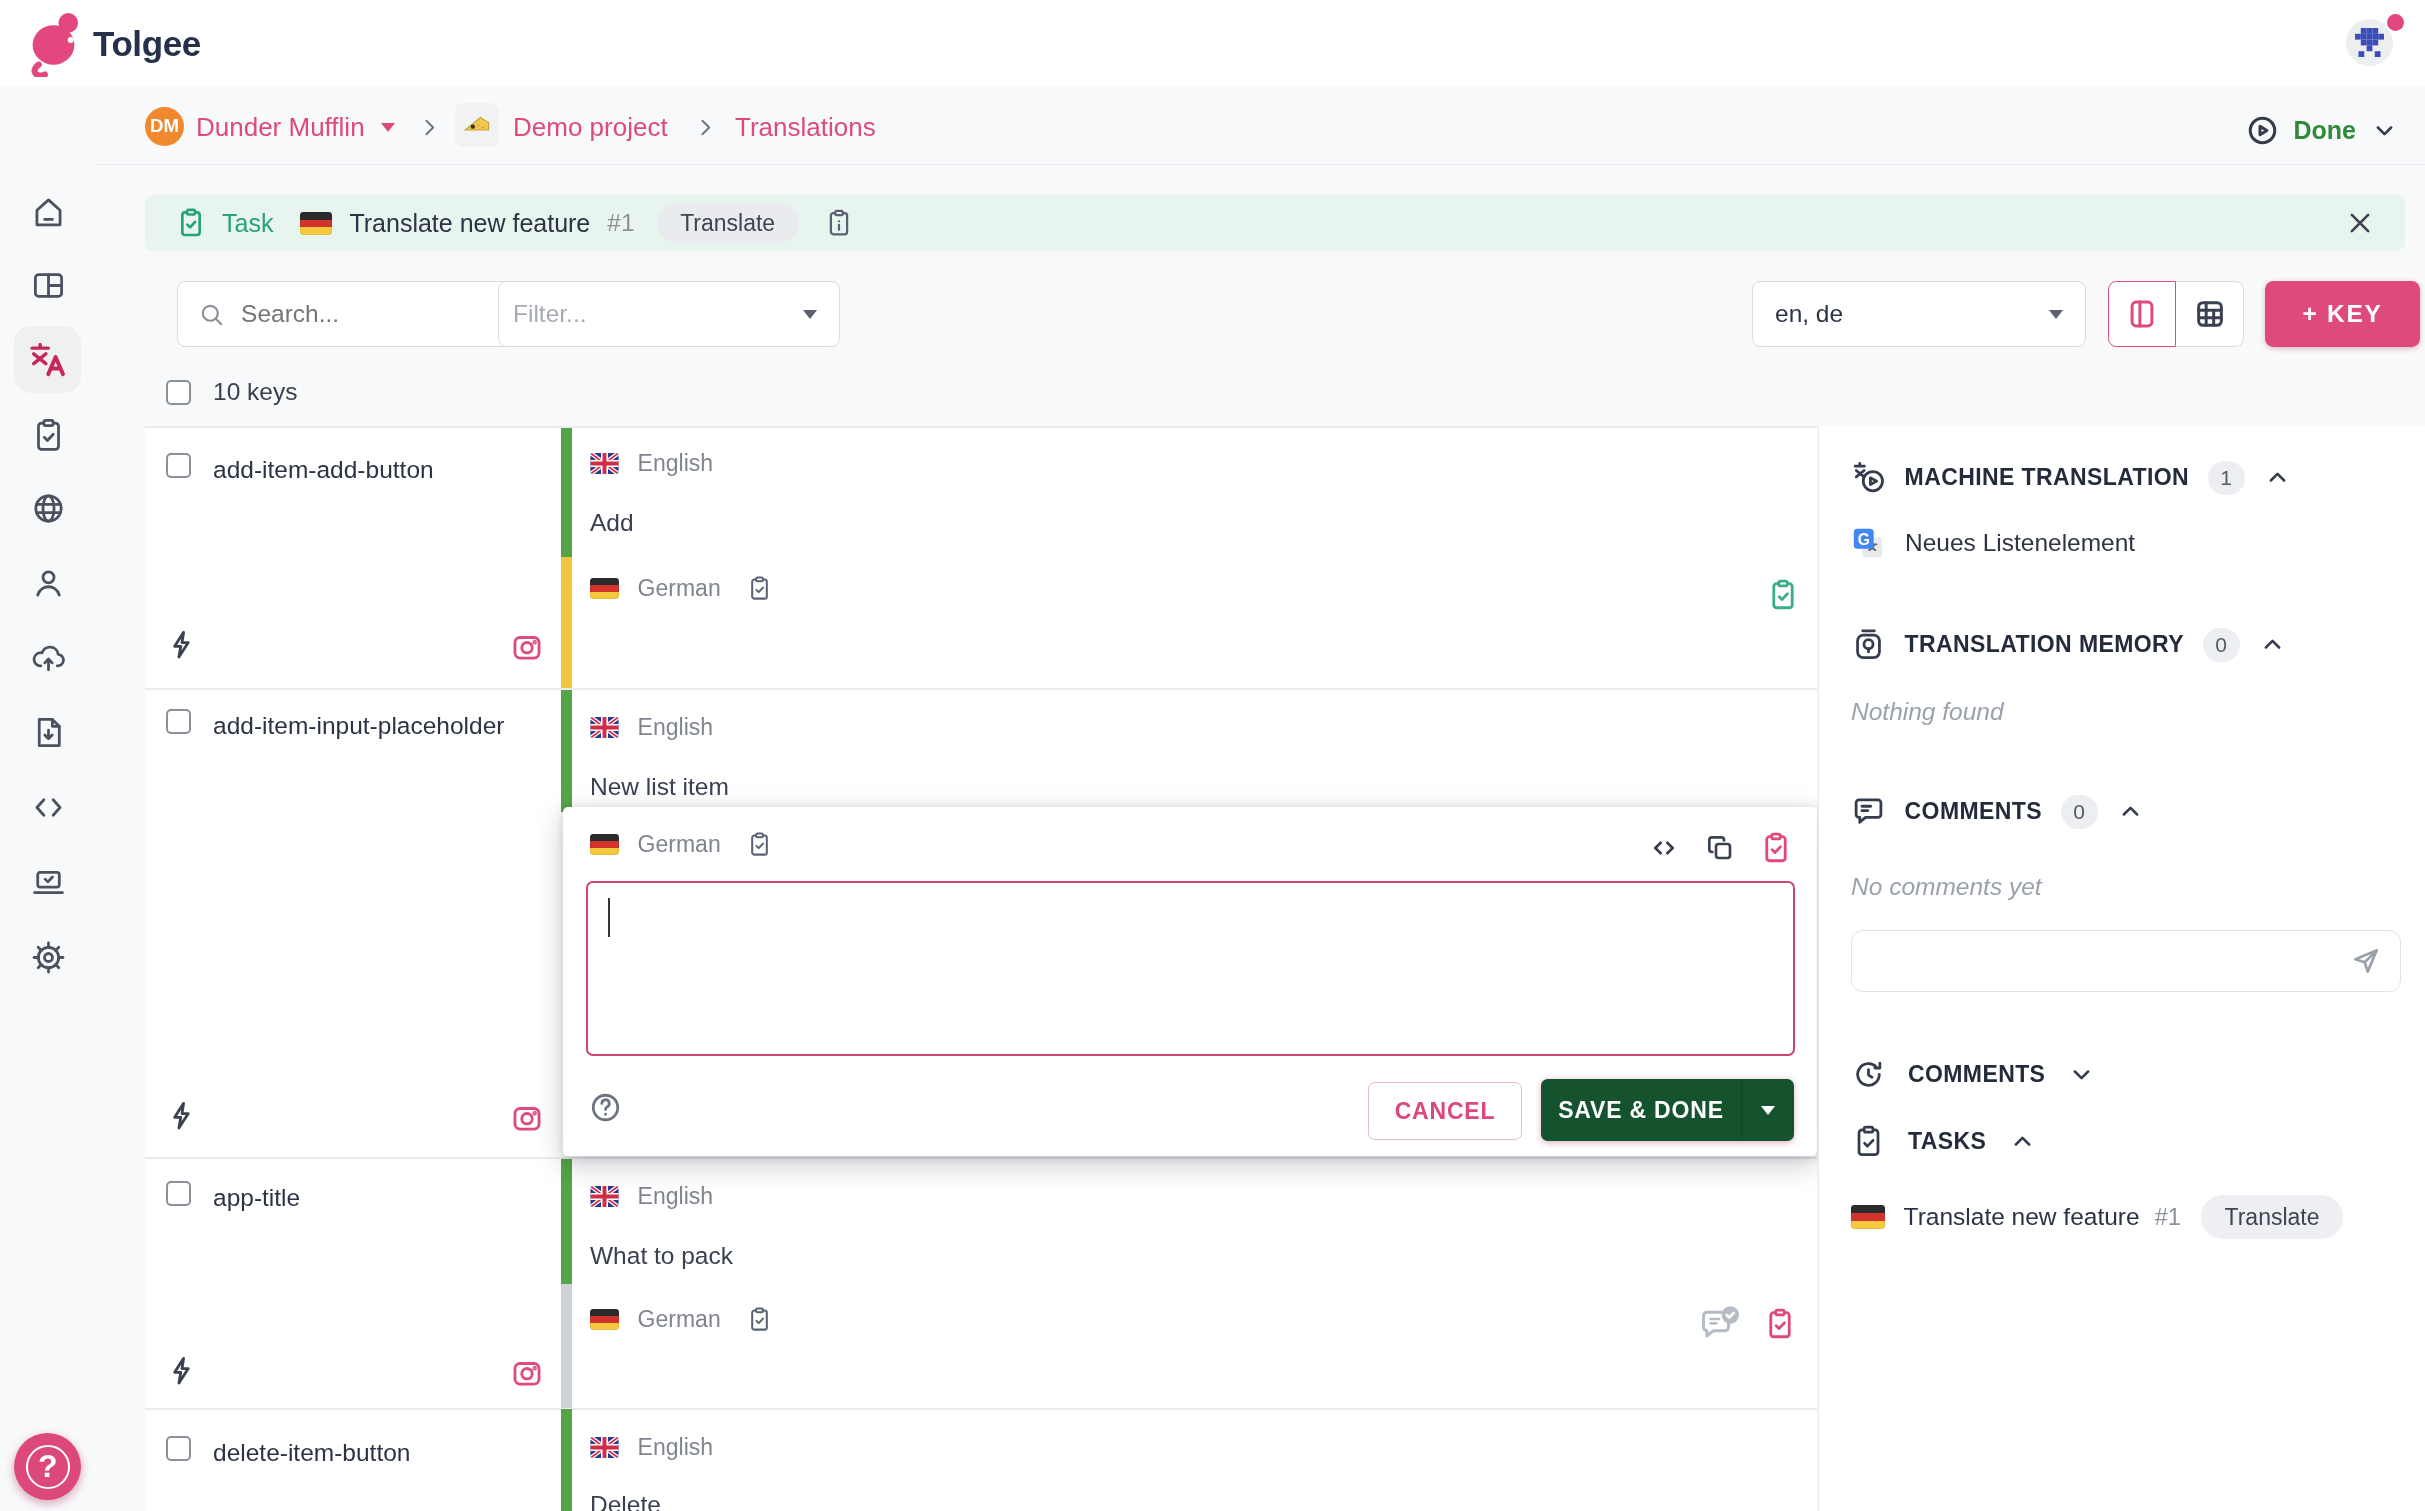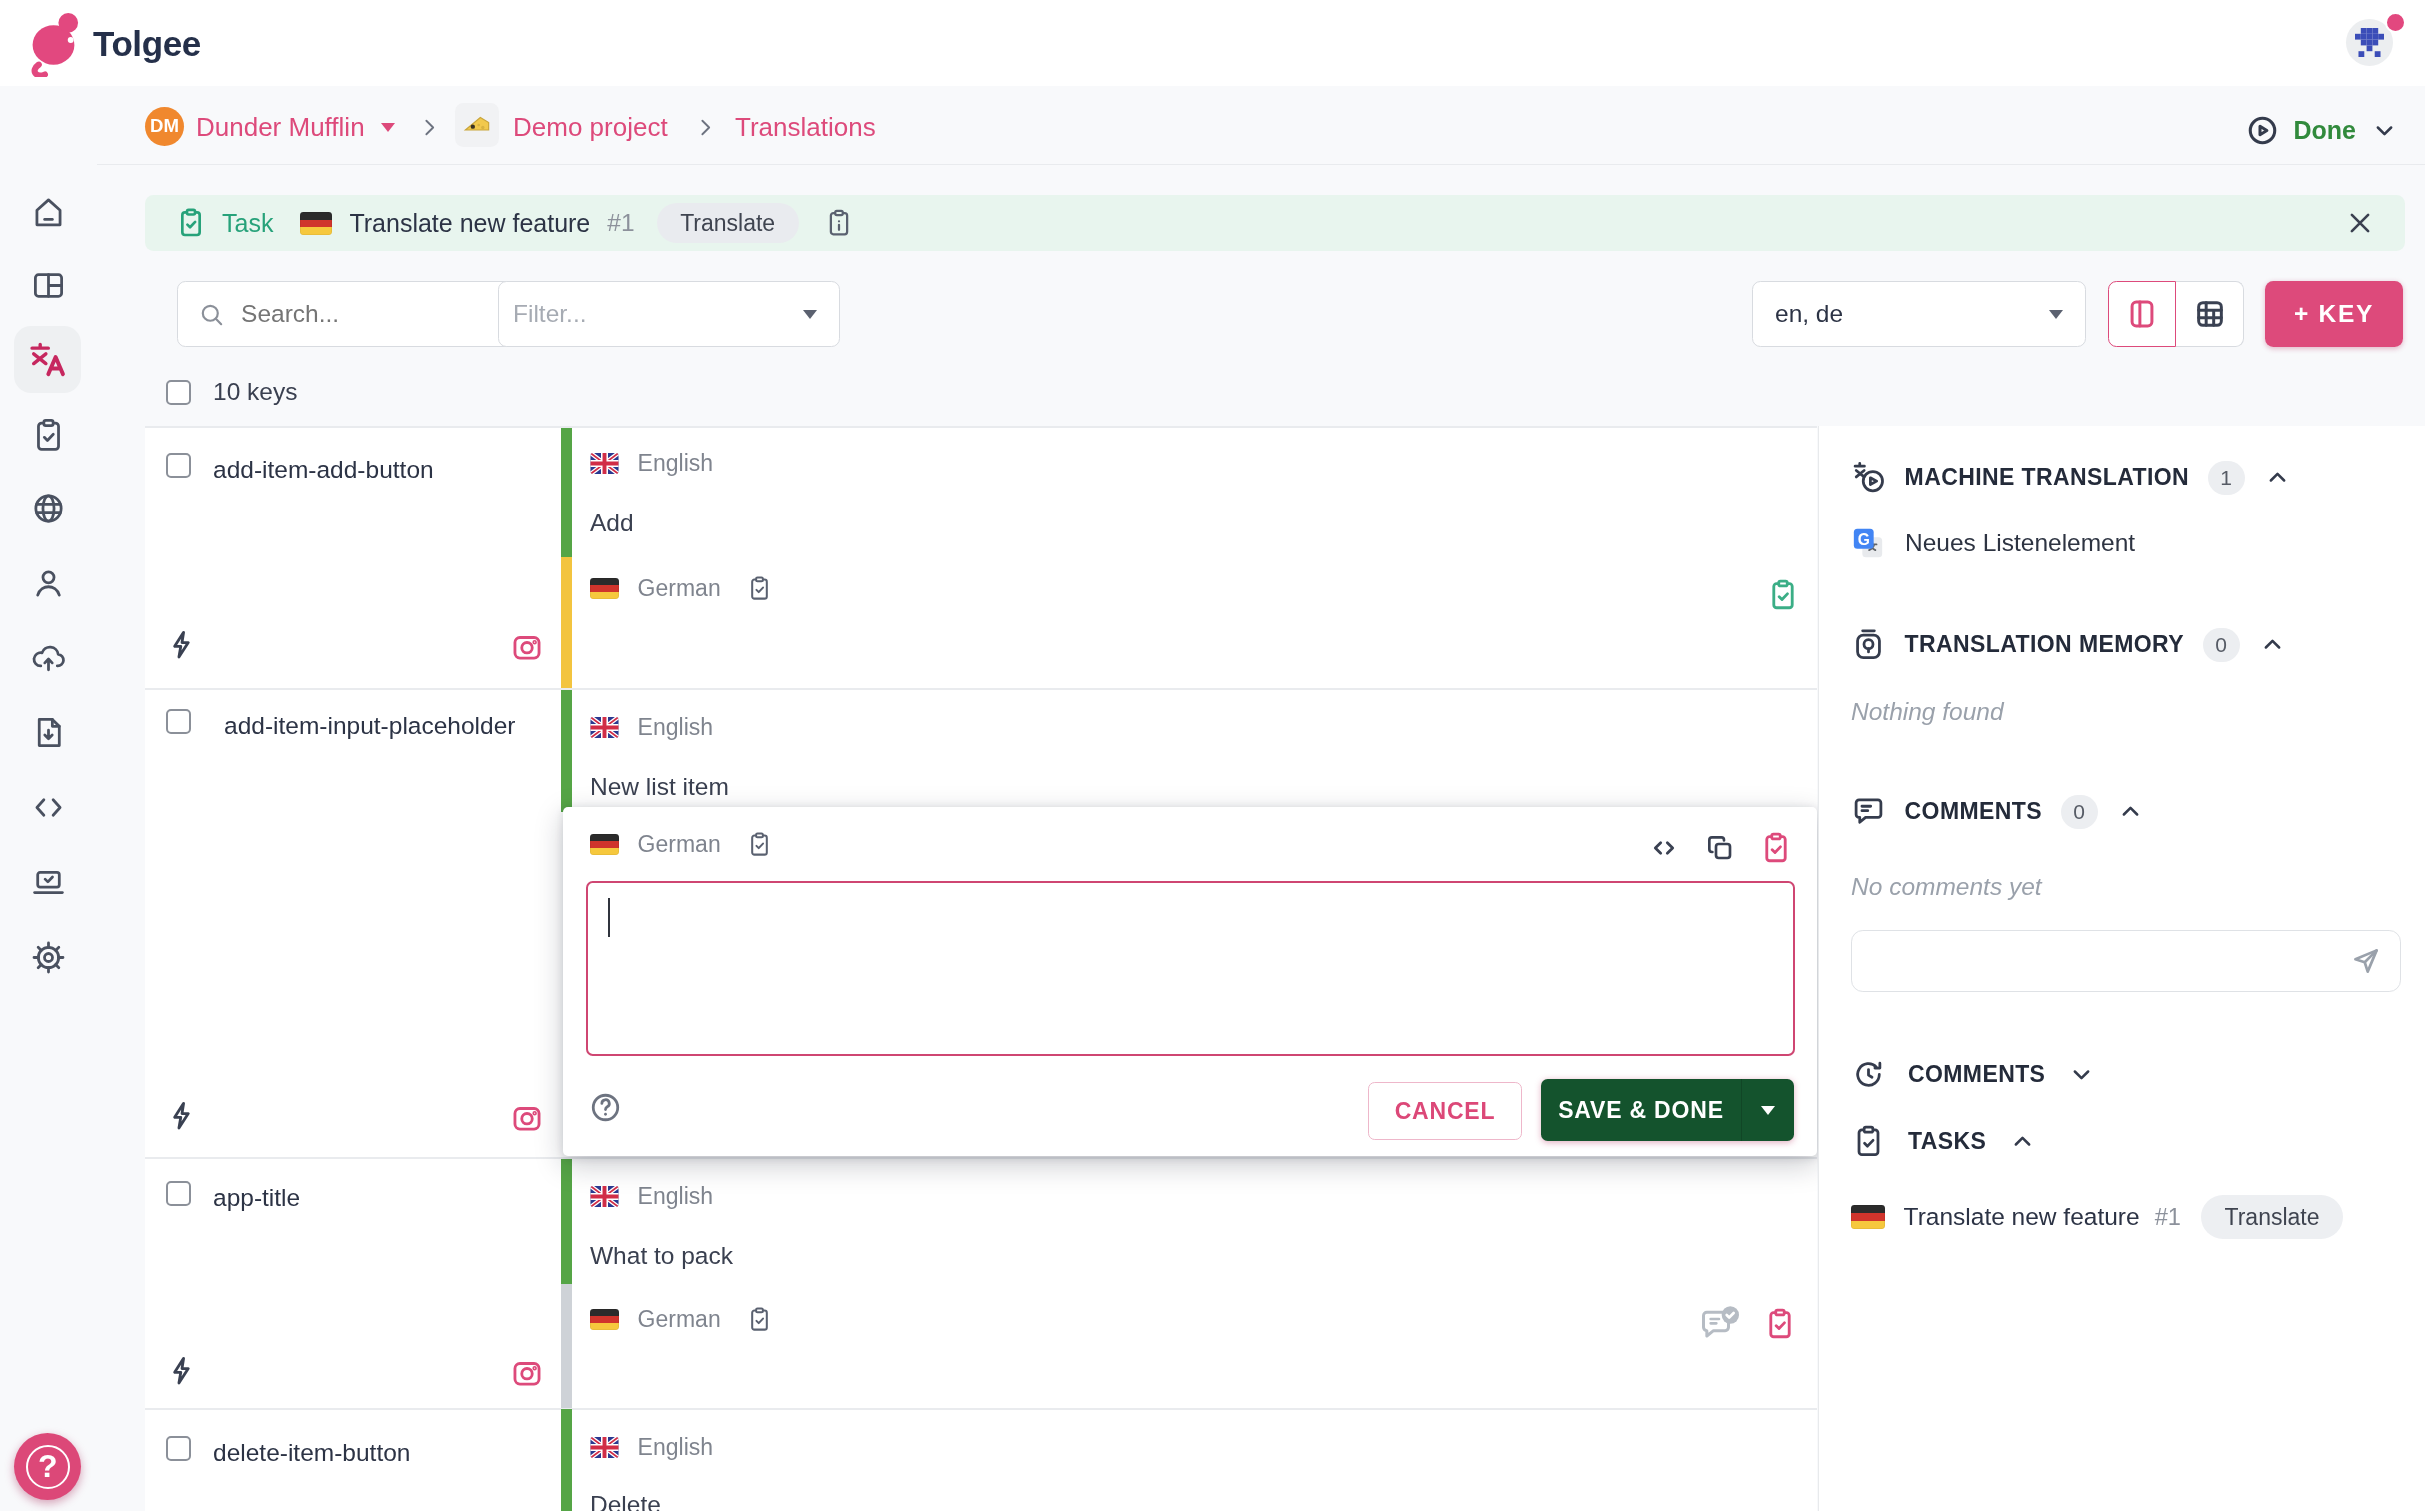--- a/index.html
+++ b/index.html
@@ -217,21 +217,21 @@
         <path d="M10.5 3.5v17"></path>
       </svg>
   </div>
   <div style="width:68px;height:66px;box-sizing:border-box;border:1.7px solid #d8dbe0;border-left:none;border-radius:0 8.4px 8.4px 0;background:#fff;display:flex;align-items:center;justify-content:center;">
     <svg width="34" height="34" viewBox="0 0 24 24" style="fill:none;stroke:#3a4152;stroke-width:2.1;stroke-linecap:round;">
       <rect x="4" y="4" width="16" height="16" rx="3"></rect>
         <path d="M4 9.3h16M4 14.6h16M9.3 4v16M14.6 9.3V20"></path>
       </svg>
   </div>
 </div>
-<div class="abs" style="left:2265px;top:281px;width:138px;height:66px;background:#dd4a7b;border-radius:8.4px;color:#fff;font-size:24.5px;font-weight:bold;letter-spacing:1.7px;display:flex;align-items:center;justify-content:center;box-shadow:0 1.7px 5px rgba(180,40,90,.3);">+ KEY</div>
+<div class="abs" style="left:2265px;top:281px;width:155px;height:66px;background:#dd4a7b;border-radius:8.4px;color:#fff;font-size:24.5px;font-weight:bold;letter-spacing:1.7px;display:flex;align-items:center;justify-content:center;box-shadow:0 1.7px 5px rgba(180,40,90,.3);">+ KEY</div>
 
 <div class="abs" style="left:166px;top:378px;display:flex;align-items:center;gap:22px;">
   <span class="cb"></span>
   <span style="font-size:24.5px;color:#3a4050;">10 keys</span>
 </div>
 
 <div class="abs" style="left:145px;top:426px;width:1672px;height:1085px;background:#fff;">
   <div class="abs" style="left:0;top:0;width:1672px;height:1.7px;background:#e9ebee;"></div>
 
   <div class="abs" style="left:0;top:1.7px;width:1672px;height:261px;">
@@ -281,21 +281,21 @@
       <rect x="5.5" y="4" width="13" height="17" rx="2"></rect>
         <rect x="9" y="2.2" width="6" height="3.4" rx="1.2" fill="#fff"></rect>
         <path d="M9.3 13.2l2 2 3.8-4"></path>
       </svg>
   </div>
   <div class="row-line" style="left:0;top:262px;"></div>
 
   <div class="abs" style="left:0;top:264px;width:1672px;height:467px;">
     <div class="abs" style="left:21px;top:18.6px;display:flex;gap:22px;align-items:flex-start;">
       <span class="cb"></span>
-      <span class="keyname" style="width:337px;word-break:break-all;margin-left:11px;">add-item-input-placeholder</span>
+      <span class="keyname" style="width:337px;word-break:break-all;">add-item-input-placeholder</span>
     </div>
     <svg class="ic thick" width="32" height="32" viewBox="0 0 24 24" style="position:absolute;left:21px;top:410px;stroke:#3a4152;">
       <path d="M13.2 2.5 6.5 13h4.6l-1.4 8 7-10.8H12z"></path>
       </svg>
     <svg width="34" height="34" viewBox="0 0 24 24" style="position:absolute;left:365px;top:410px;fill:none;stroke:#dd4a7b;stroke-width:2;stroke-linecap:round;">
       <rect x="3.5" y="6" width="17" height="14.5" rx="3.5"></rect>
         <circle cx="12" cy="13.2" r="3.7"></circle>
         <circle cx="17.4" cy="9.3" r="0.6"></circle>
       </svg>
     <div class="abs" style="left:416px;top:0;width:11px;height:122px;background:#55a546;"></div>

